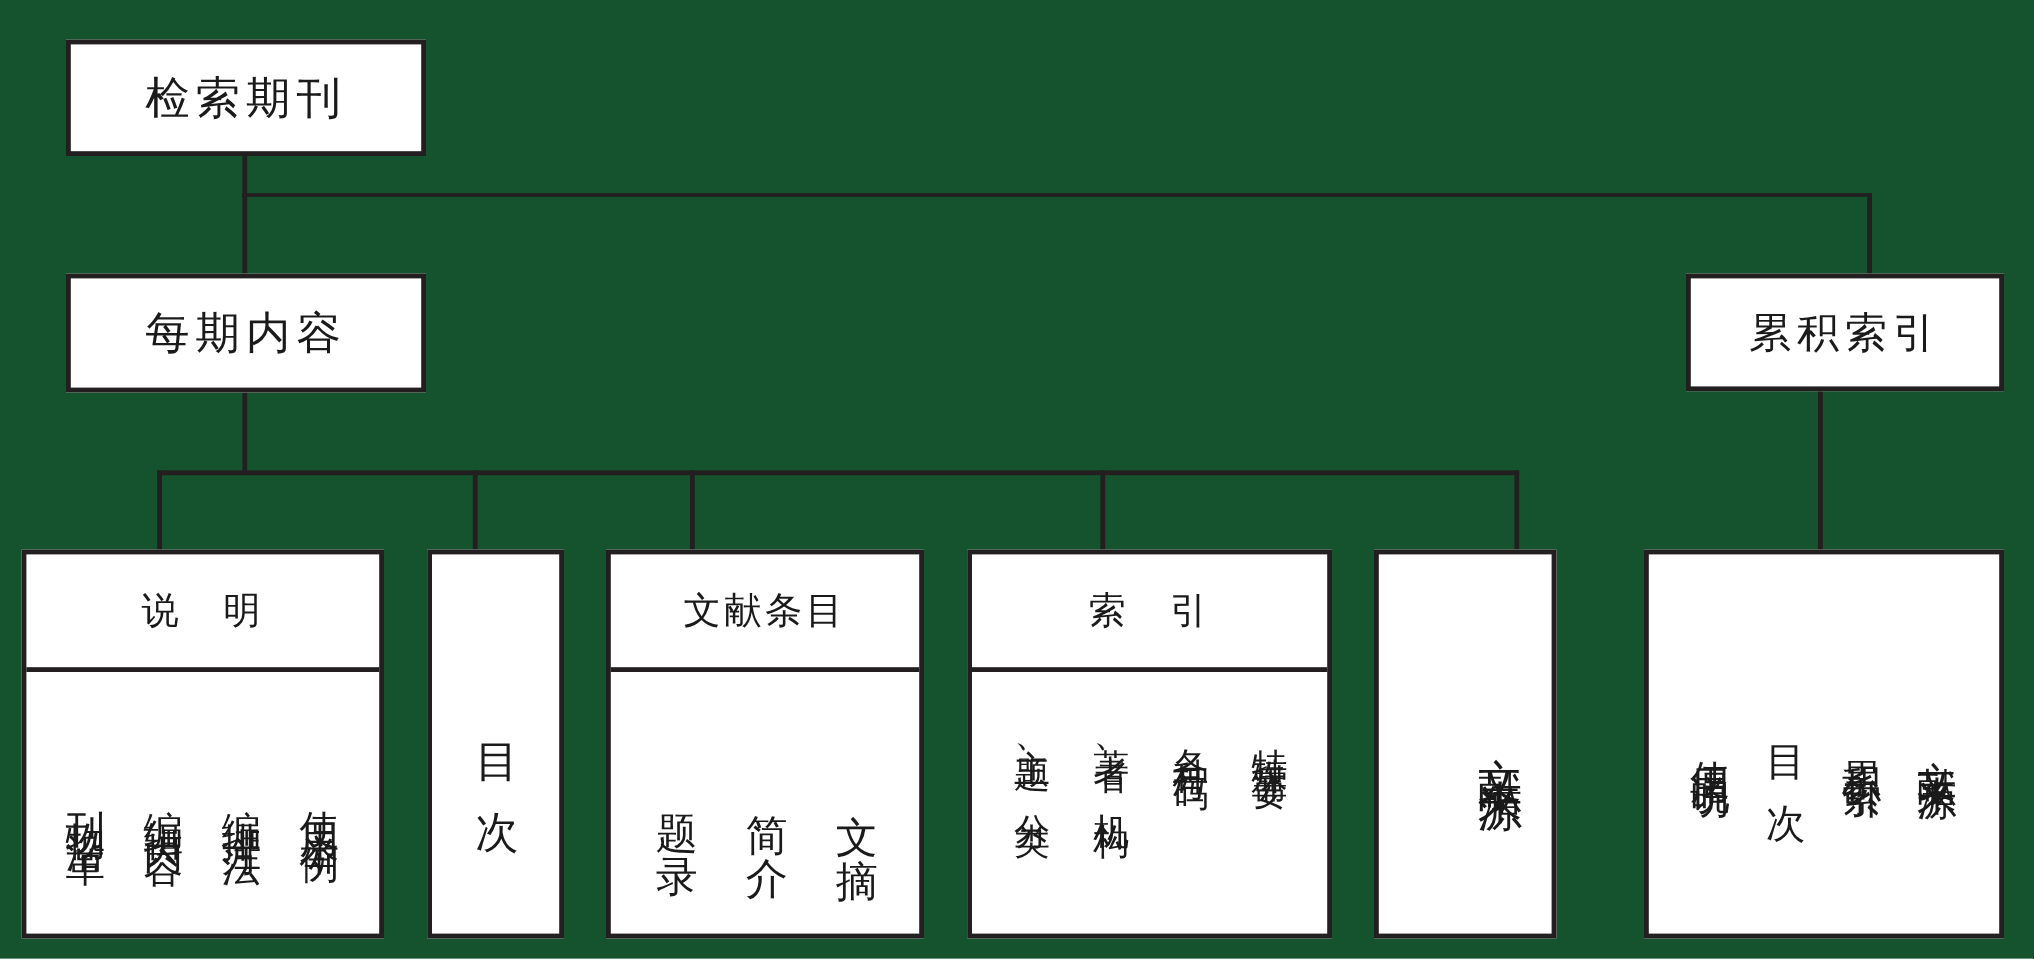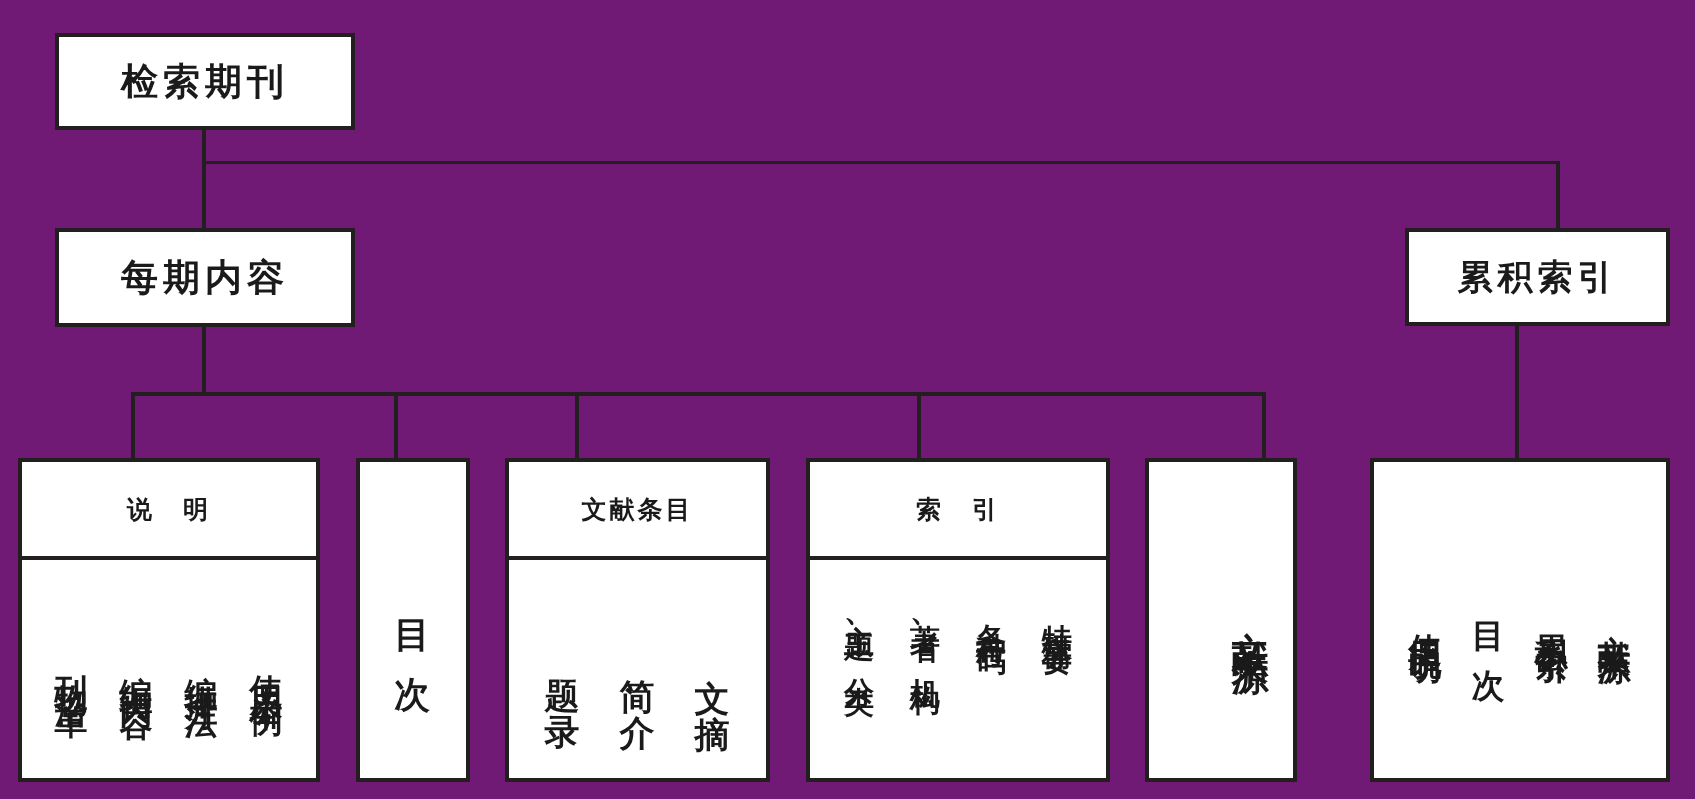--- a/index.html
+++ b/index.html
@@ -1,28 +1,28 @@
 <!DOCTYPE html>
 <html><head>
 <meta charset="utf-8">
 <style>
   html,body{margin:0;padding:0;background:#ffffff;}
   .canvas{
-    position:relative;width:1695px;height:799px;background:#701a75;
-    font-family:"DejaVu Serif", serif;color:#1a1a1a;overflow:hidden;font-weight:bold;
+    position:relative;width:1695px;height:799px;background:#14532d;
+    font-family:"DejaVu Serif", serif;color:#1a1a1a;overflow:hidden;
   }
   .box{
     position:absolute;border:4px solid #231f20;background:#ffffff;
     box-sizing:border-box;display:flex;flex-direction:column;
   }
   .line{position:absolute;background:#231f20;}
   .hd{
     height:94px;border-bottom:4px solid #231f20;flex:0 0 auto;
     display:flex;align-items:center;justify-content:center;
-    font-size:25px;letter-spacing:3px;
+    font-size:31px;letter-spacing:3px;
   }
   .bd{flex:1 1 auto;display:flex;flex-direction:row;align-items:center;justify-content:center;}
   .center-label{flex:1;display:flex;align-items:center;justify-content:center;font-size:37px;letter-spacing:5px;}
   .vcol{
     writing-mode:vertical-rl;text-orientation:upright;
     line-height:1.0;white-space:nowrap;
   }
   .v-sm{font-size:33px;letter-spacing:10px;}
   .v-idx{font-size:30px;letter-spacing:8px;}
   .v-entry{font-size:35px;letter-spacing:36px;transform:translateY(18px);}

